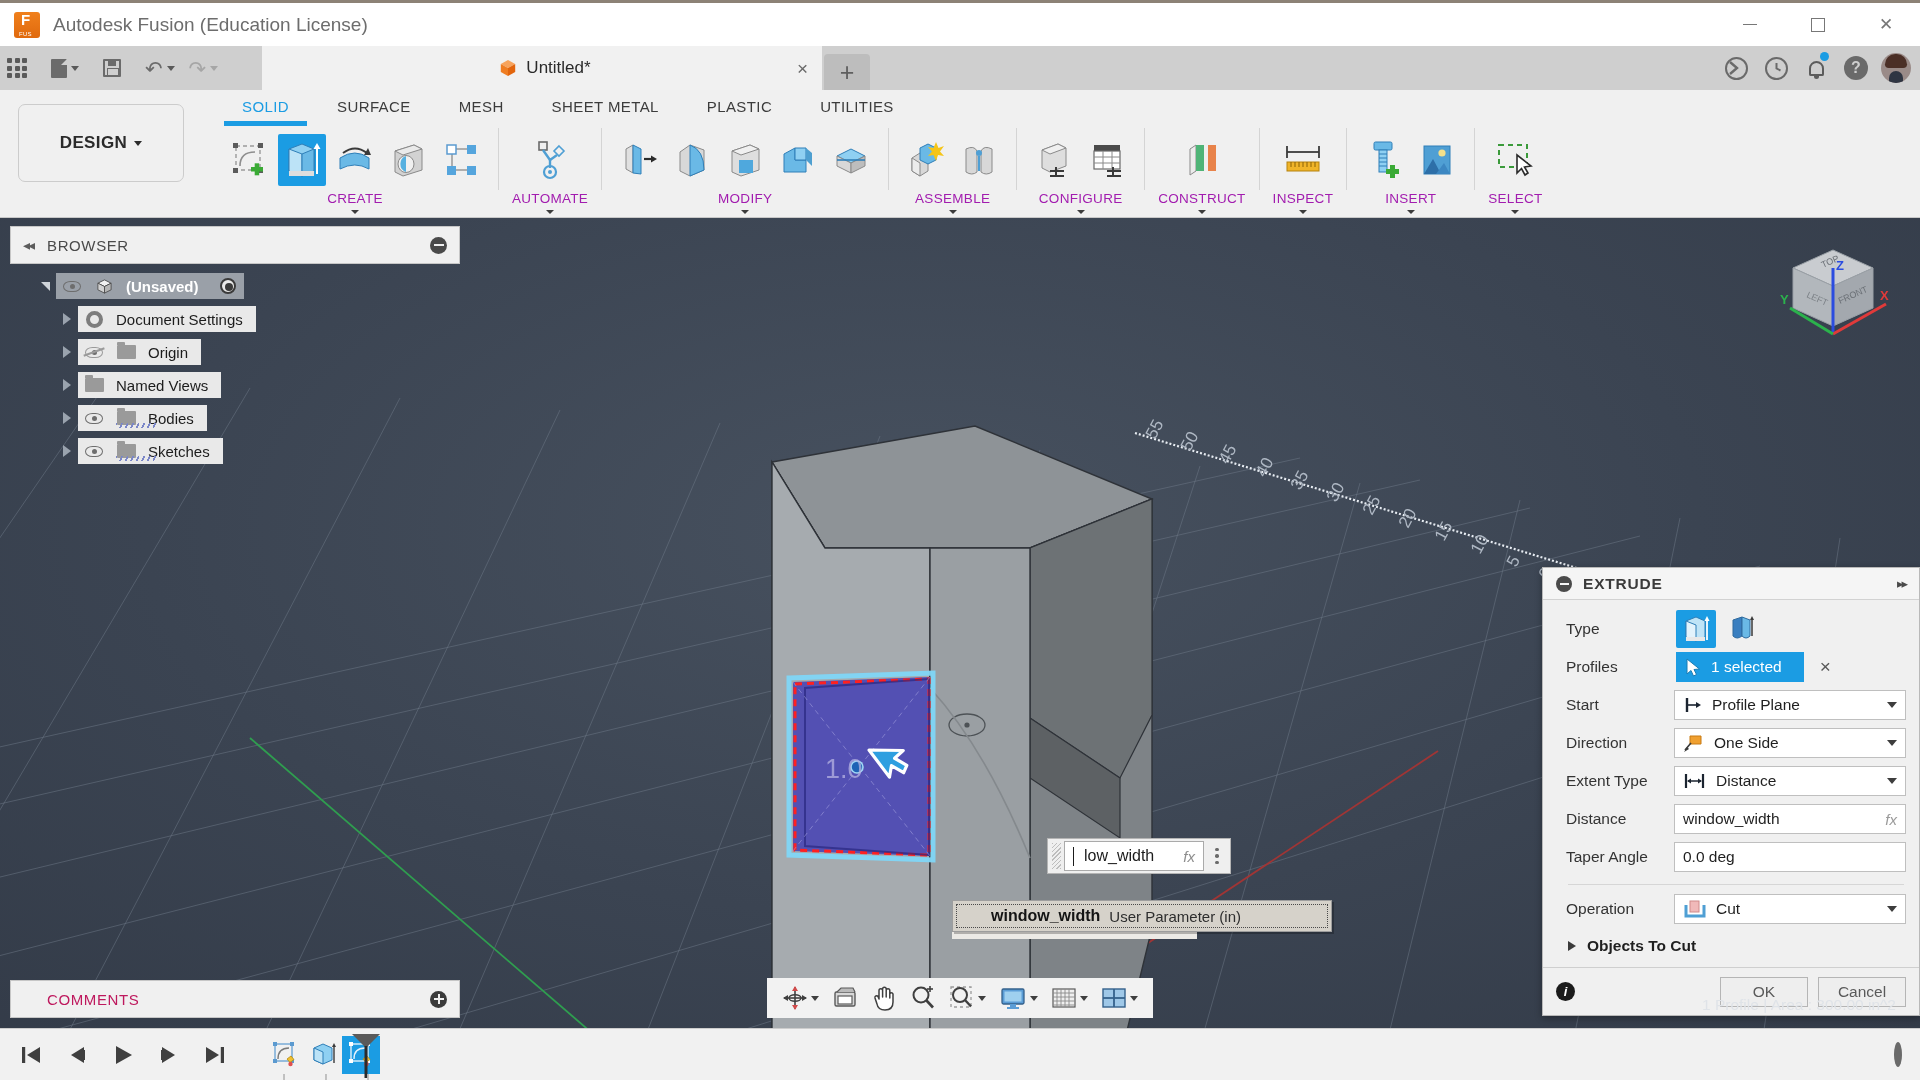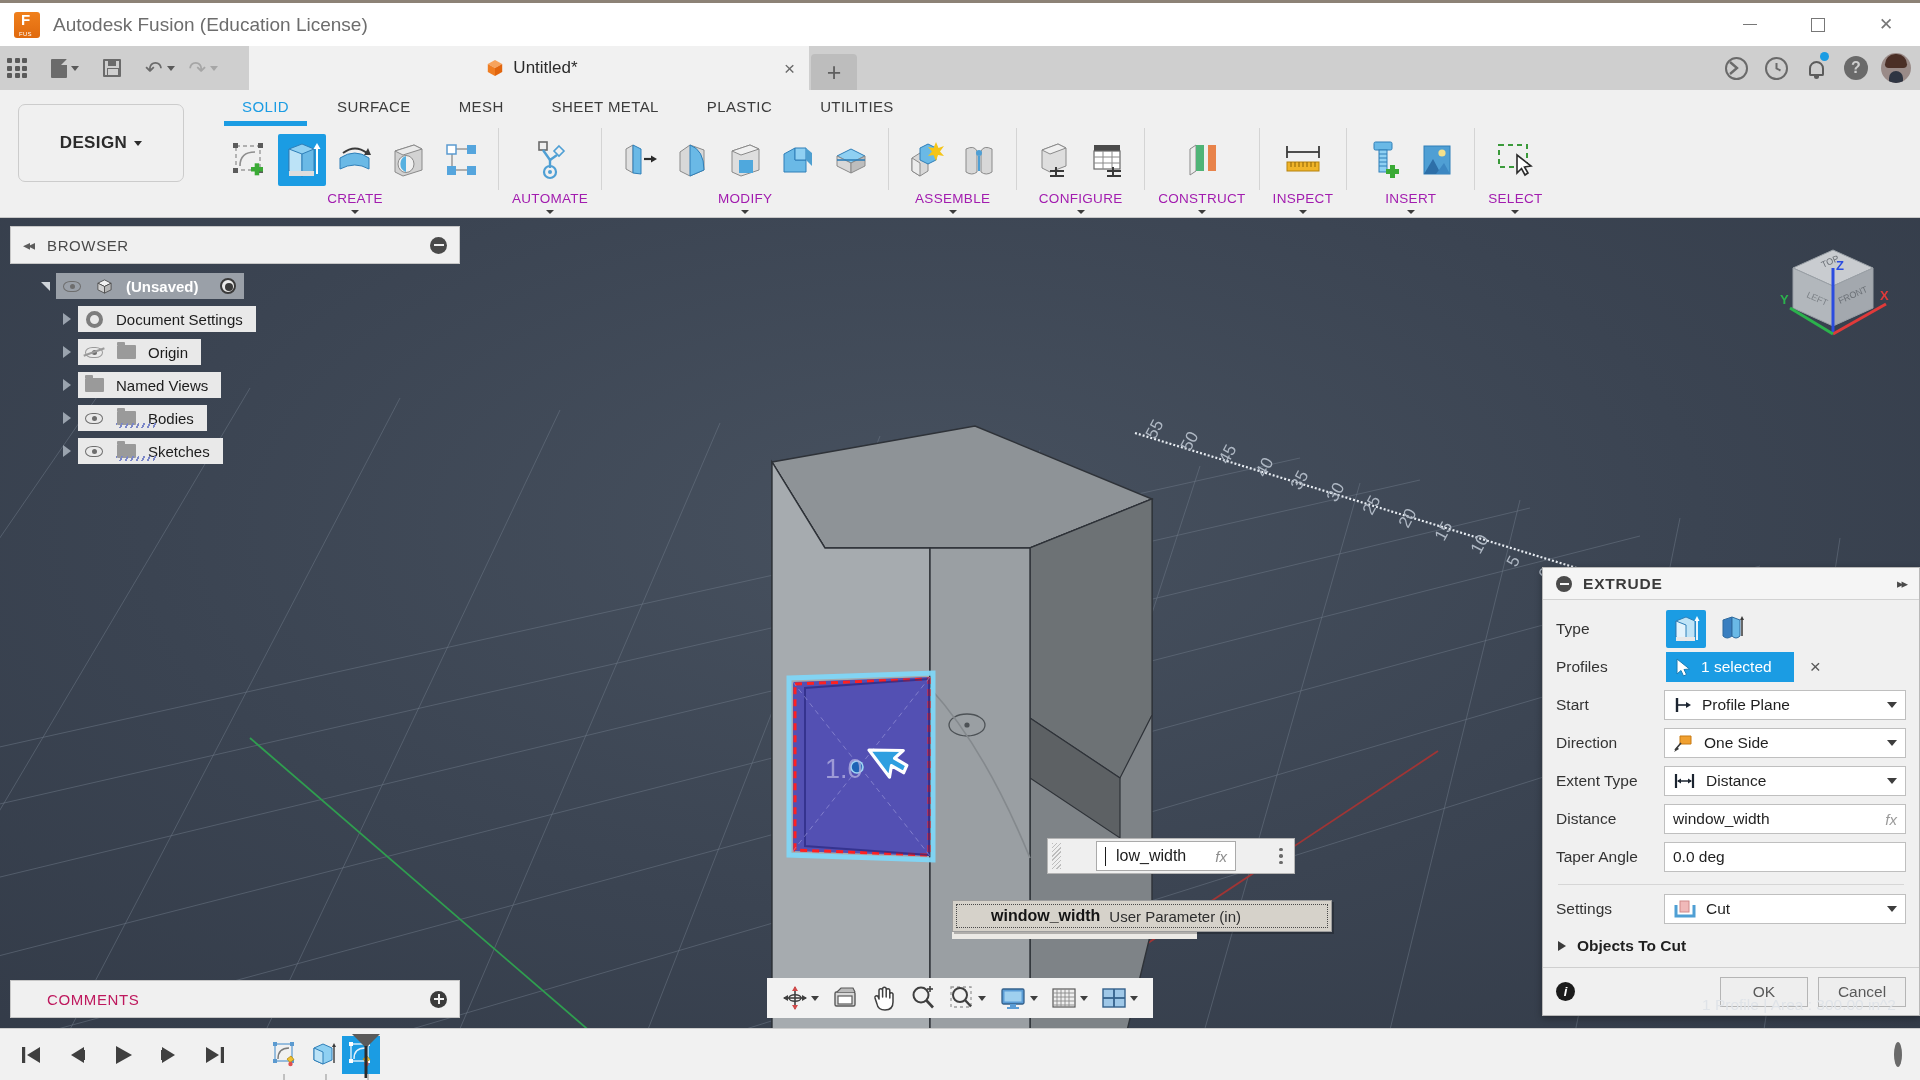--- a/index.html
+++ b/index.html
@@ -75,21 +75,21 @@
   .caret-dn {
     width:0;height:0;border-left:4.5px solid transparent;border-right:4.5px solid transparent;
     border-top:5px solid #5a5a5a; margin-left:4px;
   }
   .undo-arrow, .redo-arrow { font-size: 21px; color:#6b6b6b; line-height: 1; }
   .redo-arrow { color: #a6a6a6; }
   .qa-sep { width: 10px; }
 
   
   .tabstrip {
-    position: absolute; top: 46px; left: 249px; height: 44px; display: flex; align-items: flex-end;
+    position: absolute; top: 46px; left: 262px; height: 44px; display: flex; align-items: flex-end;
   }
   .doc-tab {
     height: 44px; background: #f1f1f1; display:flex; align-items:center;
     padding: 0 16px 0 22px; min-width: 560px; justify-content: center; position: relative;
   }
   .doc-tab .cube {
     width: 18px; height: 18px; margin-right: 9px; position: relative; flex:none;
   }
   .tab-label { font-size: 17px; color: #2b2b2b; }
   .tab-close {
@@ -230,21 +230,21 @@
   .status-area {
     position:absolute; bottom: 14px; right: 24px; font-size: 15.5px; color:#dfe3e8;
   }
 
   
   .viewcube { position:absolute; top: 16px; right: 22px; width: 130px; height: 120px; }
 
   
   .inline-edit {
     position:absolute; left: 1047px; top: 620px; height: 36px; background:#efefef;
-    border:1px solid #b4b4b4; display:flex; align-items:center; padding-left: 4px; gap: 32px;
+    border:1px solid #b4b4b4; display:flex; align-items:center; padding-left: 4px;
   }
   .ie-grip { width:9px;height:26px;
      background: repeating-linear-gradient(135deg,#bdbdbd 0 1px,transparent 1px 3px); }
   .ie-field {
     height:30px;background:#fff;border:1px solid #aaaaaa;display:flex;align-items:center;
     padding: 0 8px; min-width: 140px; gap: 10px; margin-left: 3px;
   }
   .ie-caret { width:1px;height:19px;background:#1b1b1b; }
   .ie-val { font-size:16px;color:#1b1b1b; }
   .ie-fx { font-size:15px;color:#8e8e8e;font-style:italic;margin-left:auto; }
@@ -273,21 +273,21 @@
     background:#f0f0f0; border:1px solid #b9b9b9; box-shadow:0 2px 7px rgba(0,0,0,.33);
   }
   .ex-hdr {
     height: 32px; background:#f5f5f5; border-bottom:1px solid #d2d2d2;
     display:flex;align-items:center;padding:0 13px;
   }
   .ex-min { width:16px;height:16px;border-radius:50%;background:#4a4a4a;position:relative;margin-right:11px;}
   .ex-min::after{content:"";position:absolute;top:7px;left:3.5px;width:9px;height:2px;background:#f5f5f5;}
   .ex-title { font-size:15.5px;color:#3b3b3b;letter-spacing:.8px;font-weight:bold; }
   .ex-fwd { margin-left:auto; color:#4a4a4a; font-size:13px; letter-spacing:-2px; }
-  .ex-body { padding: 11px 13px 4px 13px; }
+  .ex-body { padding: 11px 13px 4px 23px; }
   .ex-row { display:flex;align-items:center; height: 36px; margin-bottom: 2px; }
   .ex-lbl { width: 108px; font-size:15.5px;color:#333; flex:none; }
   .ex-ctrl { flex: 1; }
   .typebtns { display:flex; gap: 6px; margin-left: 2px; }
   .typebtn { width: 40px;height:38px;display:flex;align-items:center;justify-content:center;border-radius:2px; }
   .typebtn.on { background:#1b9ce3; }
   .selbtn {
     background:#1b9ce3; height:30px; display:inline-flex; align-items:center;
     padding: 0 22px 0 10px; gap: 10px; min-width: 118px;
   }
@@ -1077,21 +1077,21 @@
           <span class="ex-ctrl">
             <span class="fld">
               <span class="fld-txt">0.0 deg</span>
             </span>
           </span>
         </div>
 
         <div class="ex-sep"></div>
 
         <div class="ex-row">
-          <span class="ex-lbl">Settings</span>
+          <span class="ex-lbl">Operation</span>
           <span class="ex-ctrl">
             <span class="dd">
               <svg width="24" height="20" viewBox="0 0 24 20">
                 <rect x="7" y="2" width="9" height="11" fill="#f0b9b9" stroke="#d08a8a" stroke-width="1"></rect>
                 <path d="M3 6 L3 17 L21 17 L21 6" fill="none" stroke="#4f9fd4" stroke-width="3"></path>
               </svg>
               <span class="dd-txt">Cut</span>
               <span class="dd-car"></span>
             </span>
           </span>

